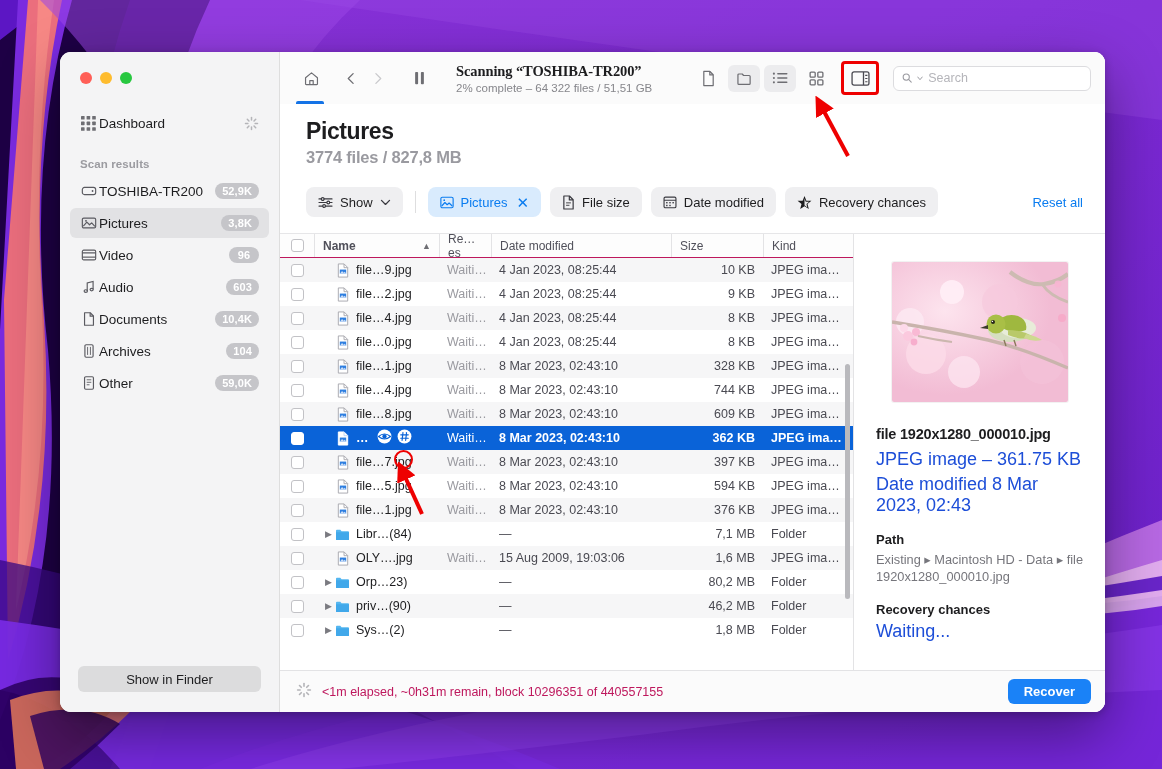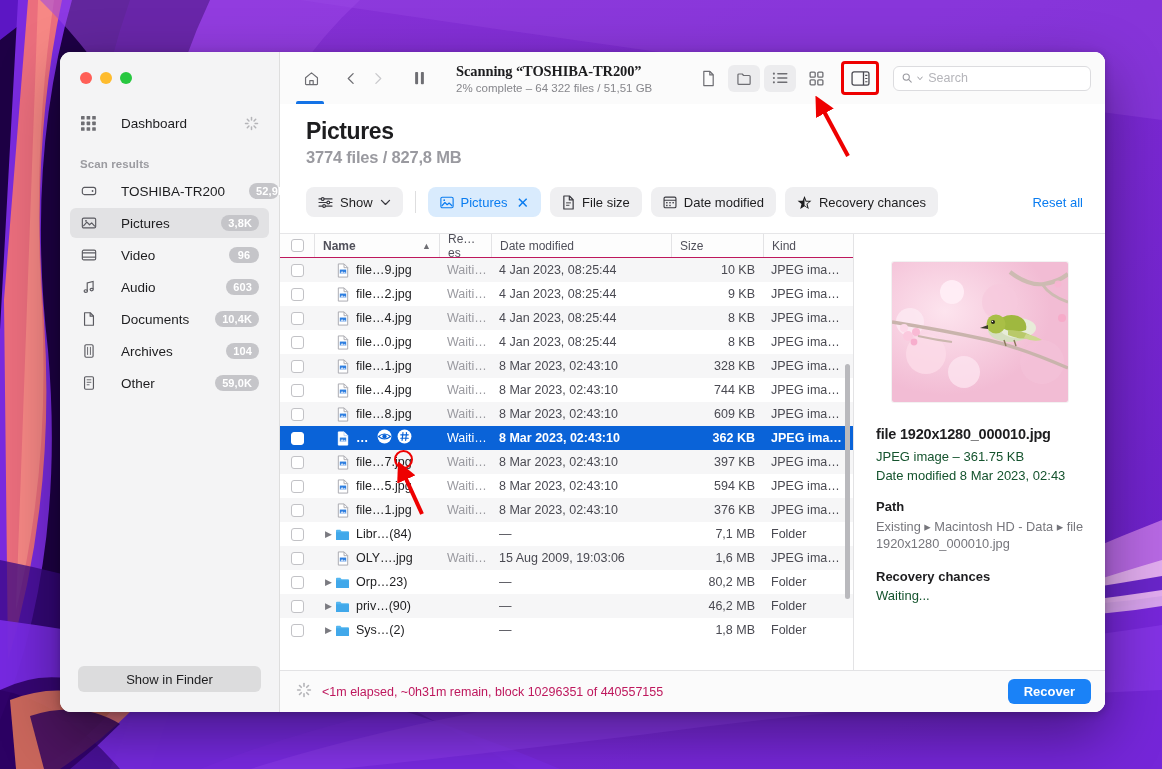--- a/index.html
+++ b/index.html
@@ -37,21 +37,21 @@
     position: relative;
   }
   .traffic { display: flex; gap: 8px; padding: 20px 0 0 20px; }
   .tl { width: 12px; height: 12px; border-radius: 50%; }
   .tl.r { background: #ff5f57; }
   .tl.y { background: #febc2e; }
   .tl.g { background: #28c840; }
 
   .side-top { padding: 24px 10px 0 10px; }
   .side-row {
-    display: flex; align-items: center; gap: 24px;
+    display: flex; align-items: center; gap: 2px;
     height: 30px; padding: 0 10px; margin: 0 0 2px 0;
     border-radius: 6px; font-size: 13.5px; color: #1d1d1f;
     position: relative;
   }
   .side-row.selected { background: #e2e2e4; }
   .side-row .ico { width: 17px; height: 17px; flex: 0 0 17px; display:flex; align-items:center; justify-content:center; }
   .side-row .lbl { flex: 1 1 auto; white-space: nowrap; }
   .badge {
     background: #c5c5c9; color: #ffffff; font-size: 11px; font-weight: 600;
     border-radius: 9px; padding: 2px 7px; min-width: 30px; text-align: center;
@@ -200,21 +200,21 @@
   #preview {
     flex: 0 0 252px; border-left: 1px solid #e3e3e5;
     padding: 28px 22px 0 22px; background: #ffffff; overflow: hidden;
   }
   #thumb {
     width: 176px; height: 140px; margin: 0 auto 24px auto;
     border-radius: 2px; overflow: hidden; position: relative;
     box-shadow: 0 0 0 1px rgba(0,0,0,.05);
   }
   #pv-name { font-size: 14.5px; font-weight: 700; color: #1d1d1f; letter-spacing: -.2px; margin-bottom: 7px; }
-  .pv-line { font-size: 13px; color: #14532d; margin-bottom: 4px; }
+  .pv-line { font-size: 18px; color: #1d4ed8; margin-bottom: 4px; }
   .pv-head { font-size: 13px; font-weight: 700; color: #1d1d1f; margin: 16px 0 4px 0; }
   .pv-path { font-size: 12.8px; color: #76767c; line-height: 1.35; word-wrap: break-word; }
 
   
   #statusbar {
     height: 42px; flex: 0 0 42px; border-top: 1px solid #e3e3e5;
     display: flex; align-items: center; padding: 0 14px 0 16px;
     background: #fbfbfb;
   }
   #status-text { font-size: 12.5px; color: #be185d; margin-left: 10px; }

